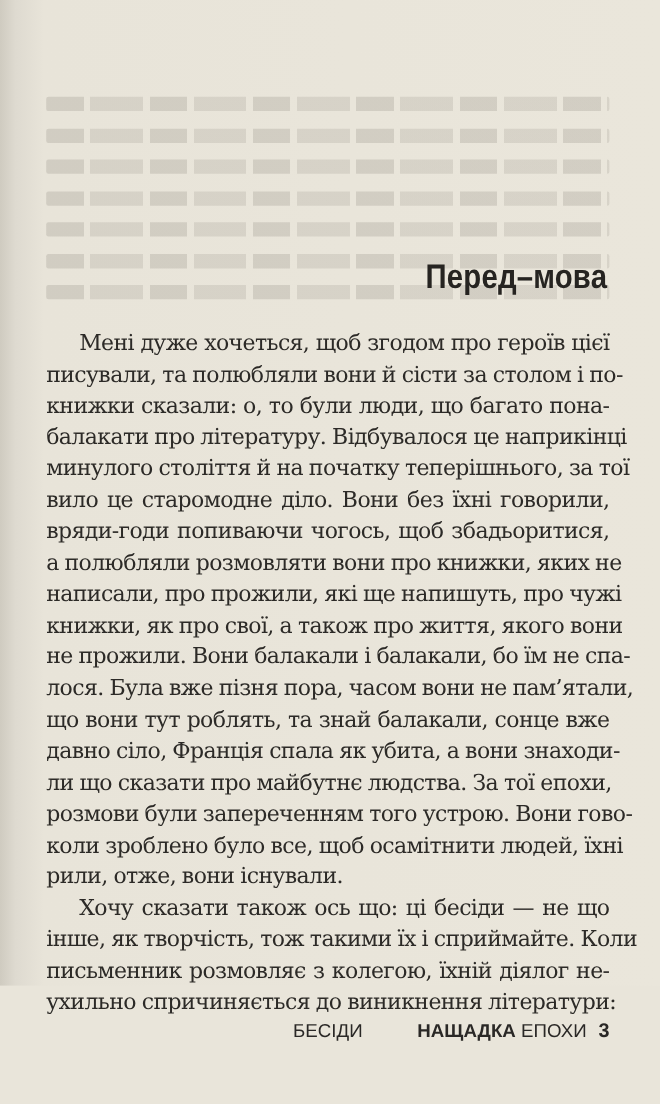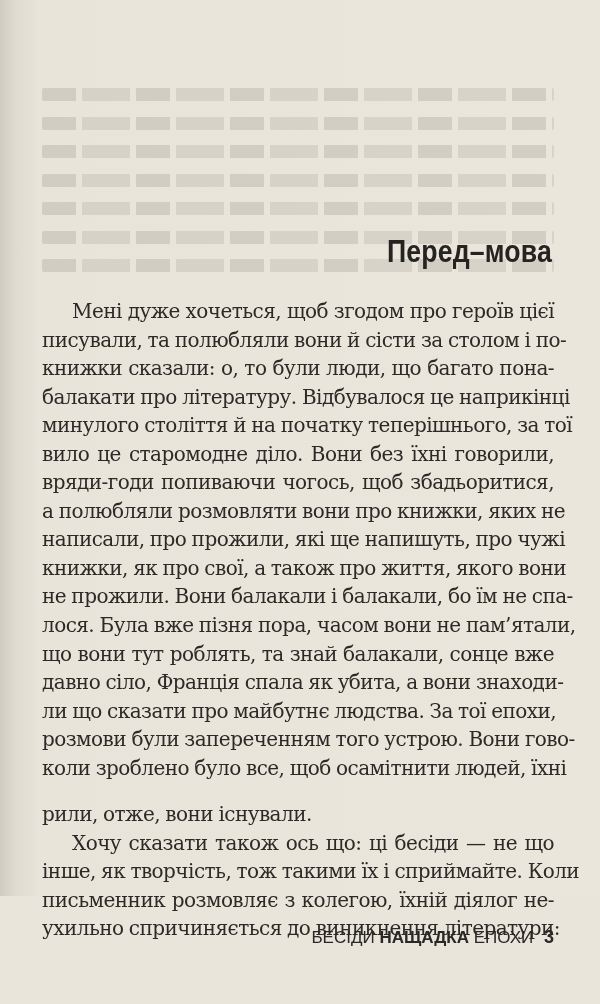--- a/index.html
+++ b/index.html
@@ -68,42 +68,41 @@
       height: 28.55px;
       overflow: visible;
       letter-spacing: -0.55px;
       word-spacing: -0.5px;
     }
     .line.indent {
       padding-left: 30px;
     }
     .line.last {
       text-align-last: left;
-      margin-top: 18px;
     }
     .line > span {
       display: inline-block;
       width: 100%;
       text-align: justify;
       text-align-last: justify;
     }
     .line.last > span {
       text-align-last: left;
     }
     .footer {
       position: absolute;
       right: 46px;
       top: 927px;
       font-family: "Liberation Sans", sans-serif;
       font-size: 17px;
       color: #2a2826;
       white-space: nowrap;
     }
     .footer .normal { font-weight: normal; text-align: center; }
-    .footer .bold { font-weight: bold; }
+    .footer .bold { font-weight: bold; margin-left: 45px; }
     .footer .num { font-weight: bold; margin-left: 6px; font-size: 18px; }
   </style>
 </head>
 <body>
 
 <div class="page">
 
   <div class="bleed">
     <div class="bleed-line"></div>
     <div class="bleed-line"></div>

